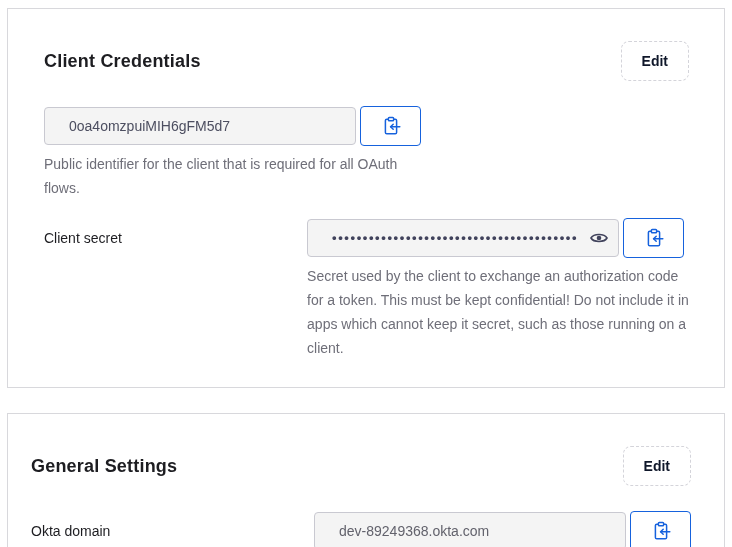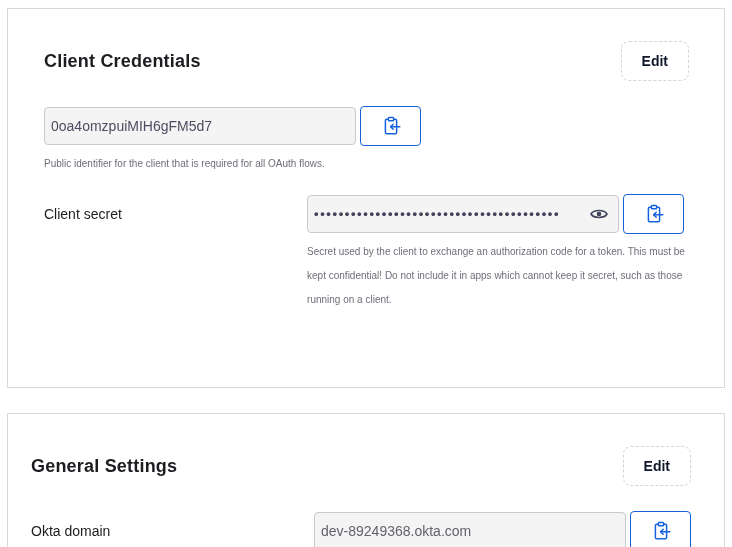--- a/index.html
+++ b/index.html
@@ -17,32 +17,32 @@
     font-weight:700; font-family:"Liberation Sans",sans-serif; cursor:pointer; }
   .field-row { display:flex; align-items:flex-start; }
   .field-row + .field-row { margin-top:18px; }
   .field-label { font-size:14px; color:#1d1d21; padding-top:12px; }
   .card-1 .field-label { width:270px; }
   .card-2 .field-label { width:285px; }
   .field-main { display:flex; flex-direction:column; }
   .value-line { display:flex; align-items:center; }
   .text-box { position:relative; width:312px; height:38px; background:#f4f4f4;
     border:1px solid #c9c9d1; border-radius:4px; display:flex; align-items:center;
-    padding:0 34px 0 6px; font-size:14px; color:#4c4e60; overflow:hidden;
+    padding:0 34px 0 24px; font-size:14px; color:#4c4e60; overflow:hidden;
     white-space:nowrap; }
   .text-box.muted-val { color:#62626c; }
   .masked { font-size:13px; letter-spacing:1.6px; color:#41435c; font-weight:700;
     line-height:38px; }
   .eye-btn { position:absolute; right:8px; top:50%; transform:translateY(-50%);
     width:22px; height:22px; border:none; background:transparent; cursor:pointer;
     display:flex; align-items:center; justify-content:center; padding:0; }
   .copy-btn { width:61px; height:40px; margin-left:4px; background:#fff;
     border:1px solid #1662dd; border-radius:4px; cursor:pointer;
     display:flex; align-items:center; justify-content:center; }
-  .help-text { margin-top:6px; max-width:392px; font-size:10px; line-height:24px;
+  .help-text { margin-top:6px; max-width:392px; font-size:14px; line-height:24px;
     color:#6e6e78; }
   svg { display:block; }
 </style>
 </head>
 <body>
 
 <section class="card card-1">
   <div class="header-row">
     <h2 class="section-title">Client Credentials</h2>
     <button class="edit-btn">Edit</button>

